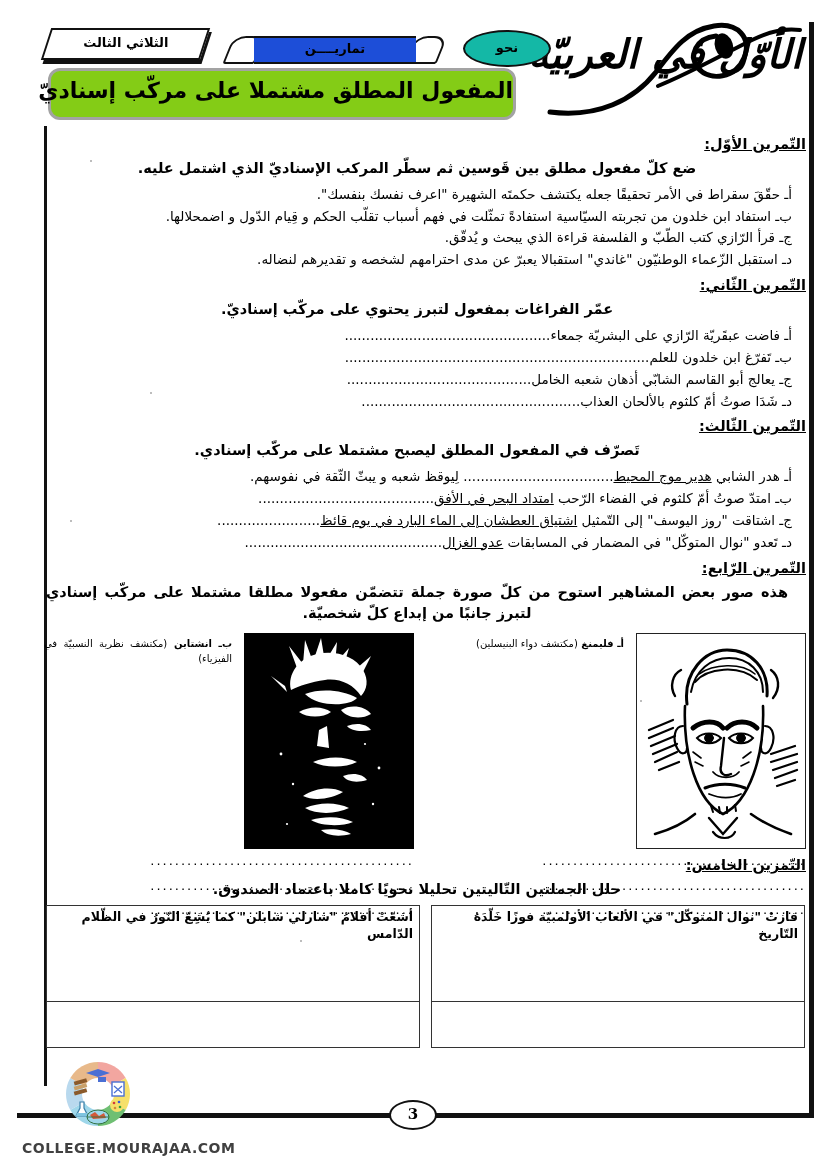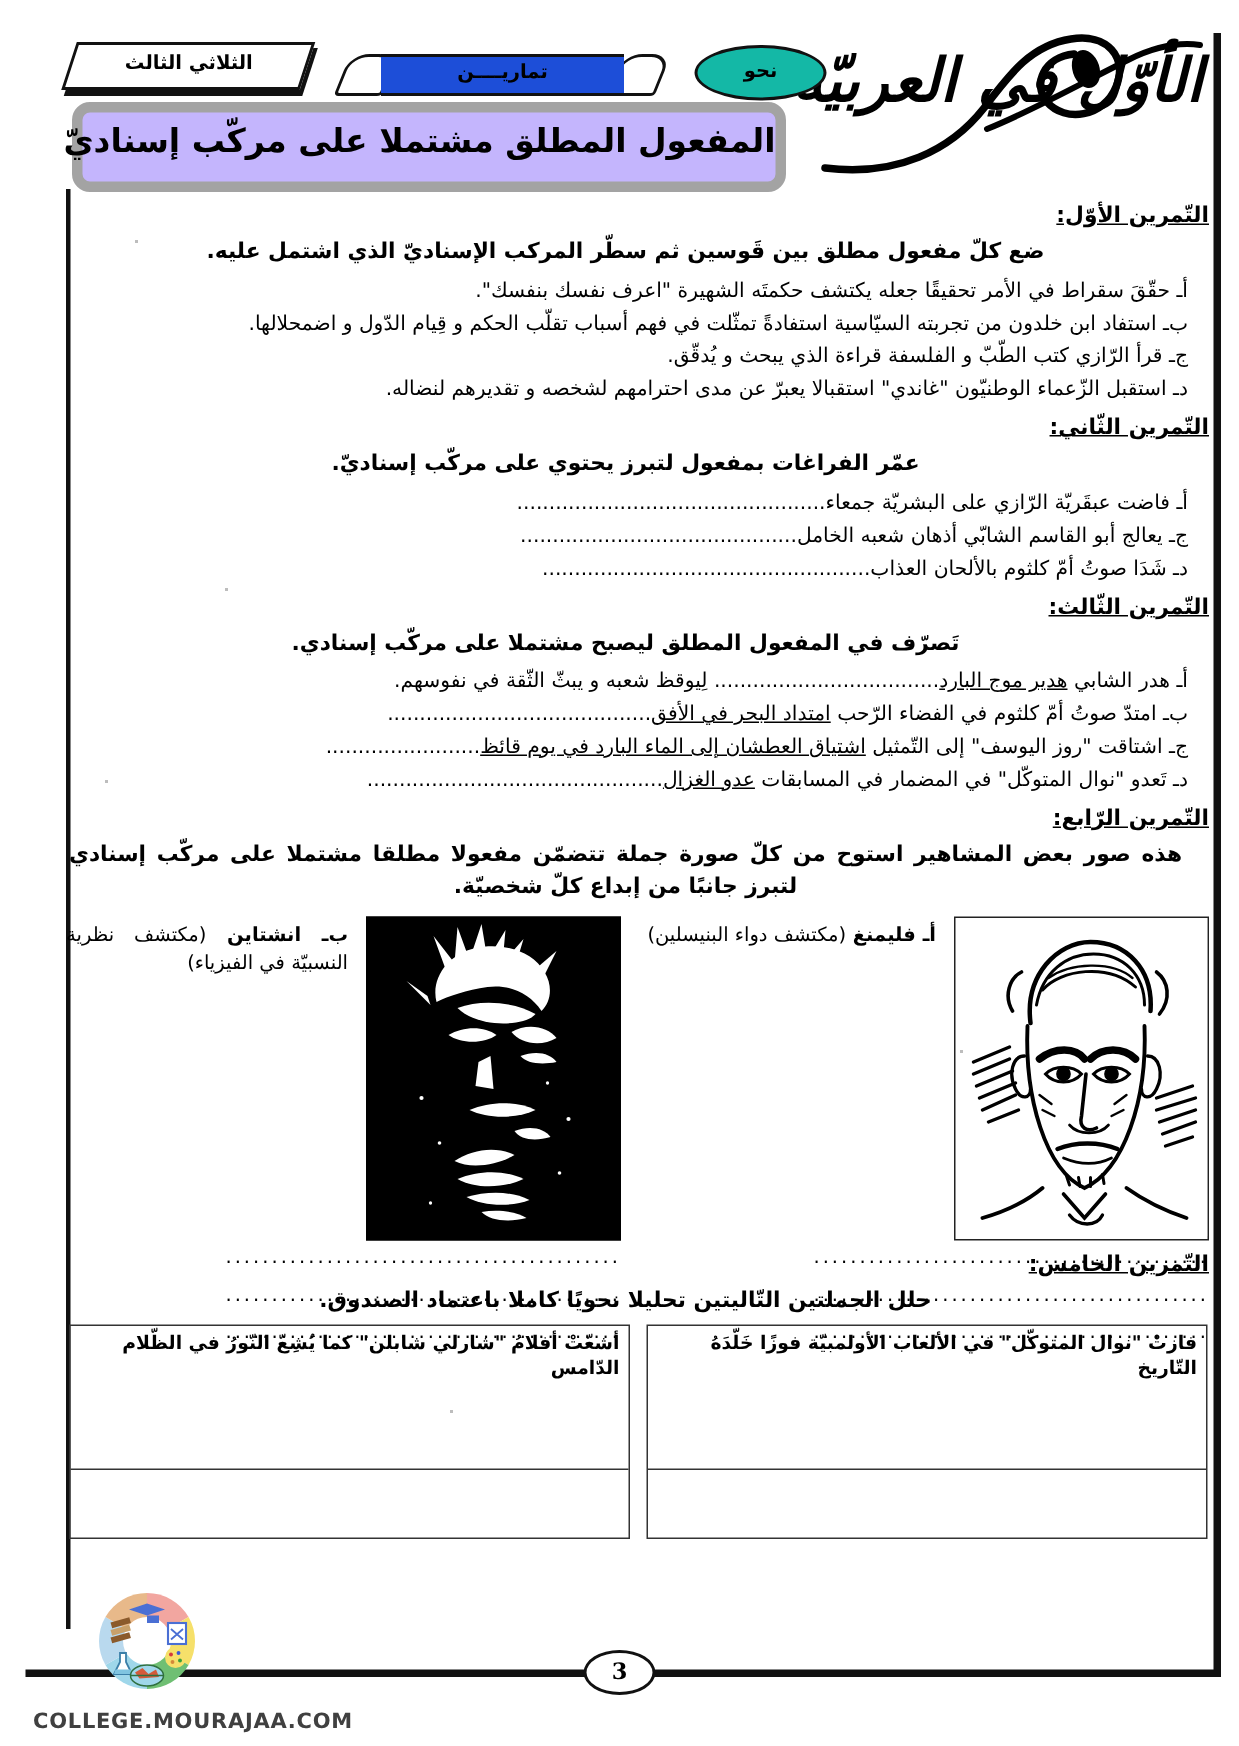--- a/index.html
+++ b/index.html
@@ -116,23 +116,23 @@
     font-weight: bold;
     font-style: italic;
     white-space: nowrap;
     letter-spacing: -1px;
   }
 
   .title-box {
     position: absolute;
     top: 68px; left: 48px;
     width: 462px; height: 46px;
-    border: 7px solid #a3a3a3;
+    border: 3px solid #a3a3a3;
     border-radius: 12px;
-    background: #c4b5fd;
+    background: #84cc16;
     z-index: 2;
   }
   .title-box .title-text {
     display: block;
     text-align: center;
     line-height: 40px;
     font-size: 22px;
     font-weight: bold;
     white-space: nowrap;
   }
@@ -186,21 +186,21 @@
     float: right;
     width: 168px; height: 214px;
     border: 1px solid #222;
     margin-left: 12px;
     overflow: hidden;
     background: #fff;
   }
   .portrait-frame.dark { background: #000; border-color: #000; }
 
   .cap {
-    font-size: 13px;
+    font-size: 10px;
     line-height: 1.45;
     text-align: justify;
     font-weight: bold;
     padding-top: 4px;
   }
   .cap .normal { font-weight: normal; }
   .blank-lines {
     margin-top: 14px;
     font-size: 13px;
     line-height: 1.9;
@@ -316,32 +316,35 @@
       <div class="item">د‌ـ استقبل الزّعماء الوطنيّون "غاندي" استقبالا يعبرّ عن مدى احترامهم لشخصه و تقديرهم لنضاله.</div>
     </div>
 
     <div style="margin-top:6px">
       <div class="ex-heading">التّمرين الثّاني:</div>
       <div class="ex-instr centered">عمّر الفراغات بمفعول لتبرز يحتوي على مركّب إسناديّ.</div>
       <div class="item">
         <span>أ‌ـ فاضت عبقَريّة الرّازي على البشريّة جمعاء</span><span class="dots">................................................</span>
       </div>
       <div class="item">
+        <span>ب‌ـ تَفرّغ ابن خلدون للعلم</span><span class="dots">.......................................................................</span>
+      </div>
+      <div class="item">
         <span>ج‌ـ يعالج أبو القاسم الشابّي أذهان شعبه الخامل</span><span class="dots">...........................................</span>
       </div>
       <div class="item">
         <span>د‌ـ شَدَا صوتُ أمّ كلثوم بالألحان العذاب</span><span class="dots">...................................................</span>
       </div>
     </div>
 
     <div style="margin-top:6px">
       <div class="ex-heading">التّمرين الثّالث:</div>
       <div class="ex-instr centered">تَصرّف في المفعول المطلق ليصبح مشتملا على مركّب إسنادي.</div>
       <div class="item">
-        <span>أ‌ـ هدر الشابي </span><u>هدير موج البارد</u><span class="dots">...................................</span><span> لِيوقظ شعبه و يبثّ الثّقة في نفوسهم.</span>
+        <span>أ‌ـ هدر الشابي </span><u>هدير موج المحيط</u><span class="dots">...................................</span><span> لِيوقظ شعبه و يبثّ الثّقة في نفوسهم.</span>
       </div>
       <div class="item">
         <span>ب‌ـ امتدّ صوتُ أمّ كلثوم في الفضاء الرّحب </span><u>امتداد البحر في الأفق</u><span class="dots">.........................................</span>
       </div>
       <div class="item">
         <span>ج‌ـ اشتاقت "روز اليوسف" إلى التّمثيل </span><u>اشتياق العطشان إلى الماء البارد في يوم قائظ</u><span class="dots">........................</span>
       </div>
       <div class="item">
         <span>د‌ـ تَعدو "نوال المتوكّل" في المضمار في المسابقات </span><u>عدو الغزال</u><span class="dots">..............................................</span>
       </div>

